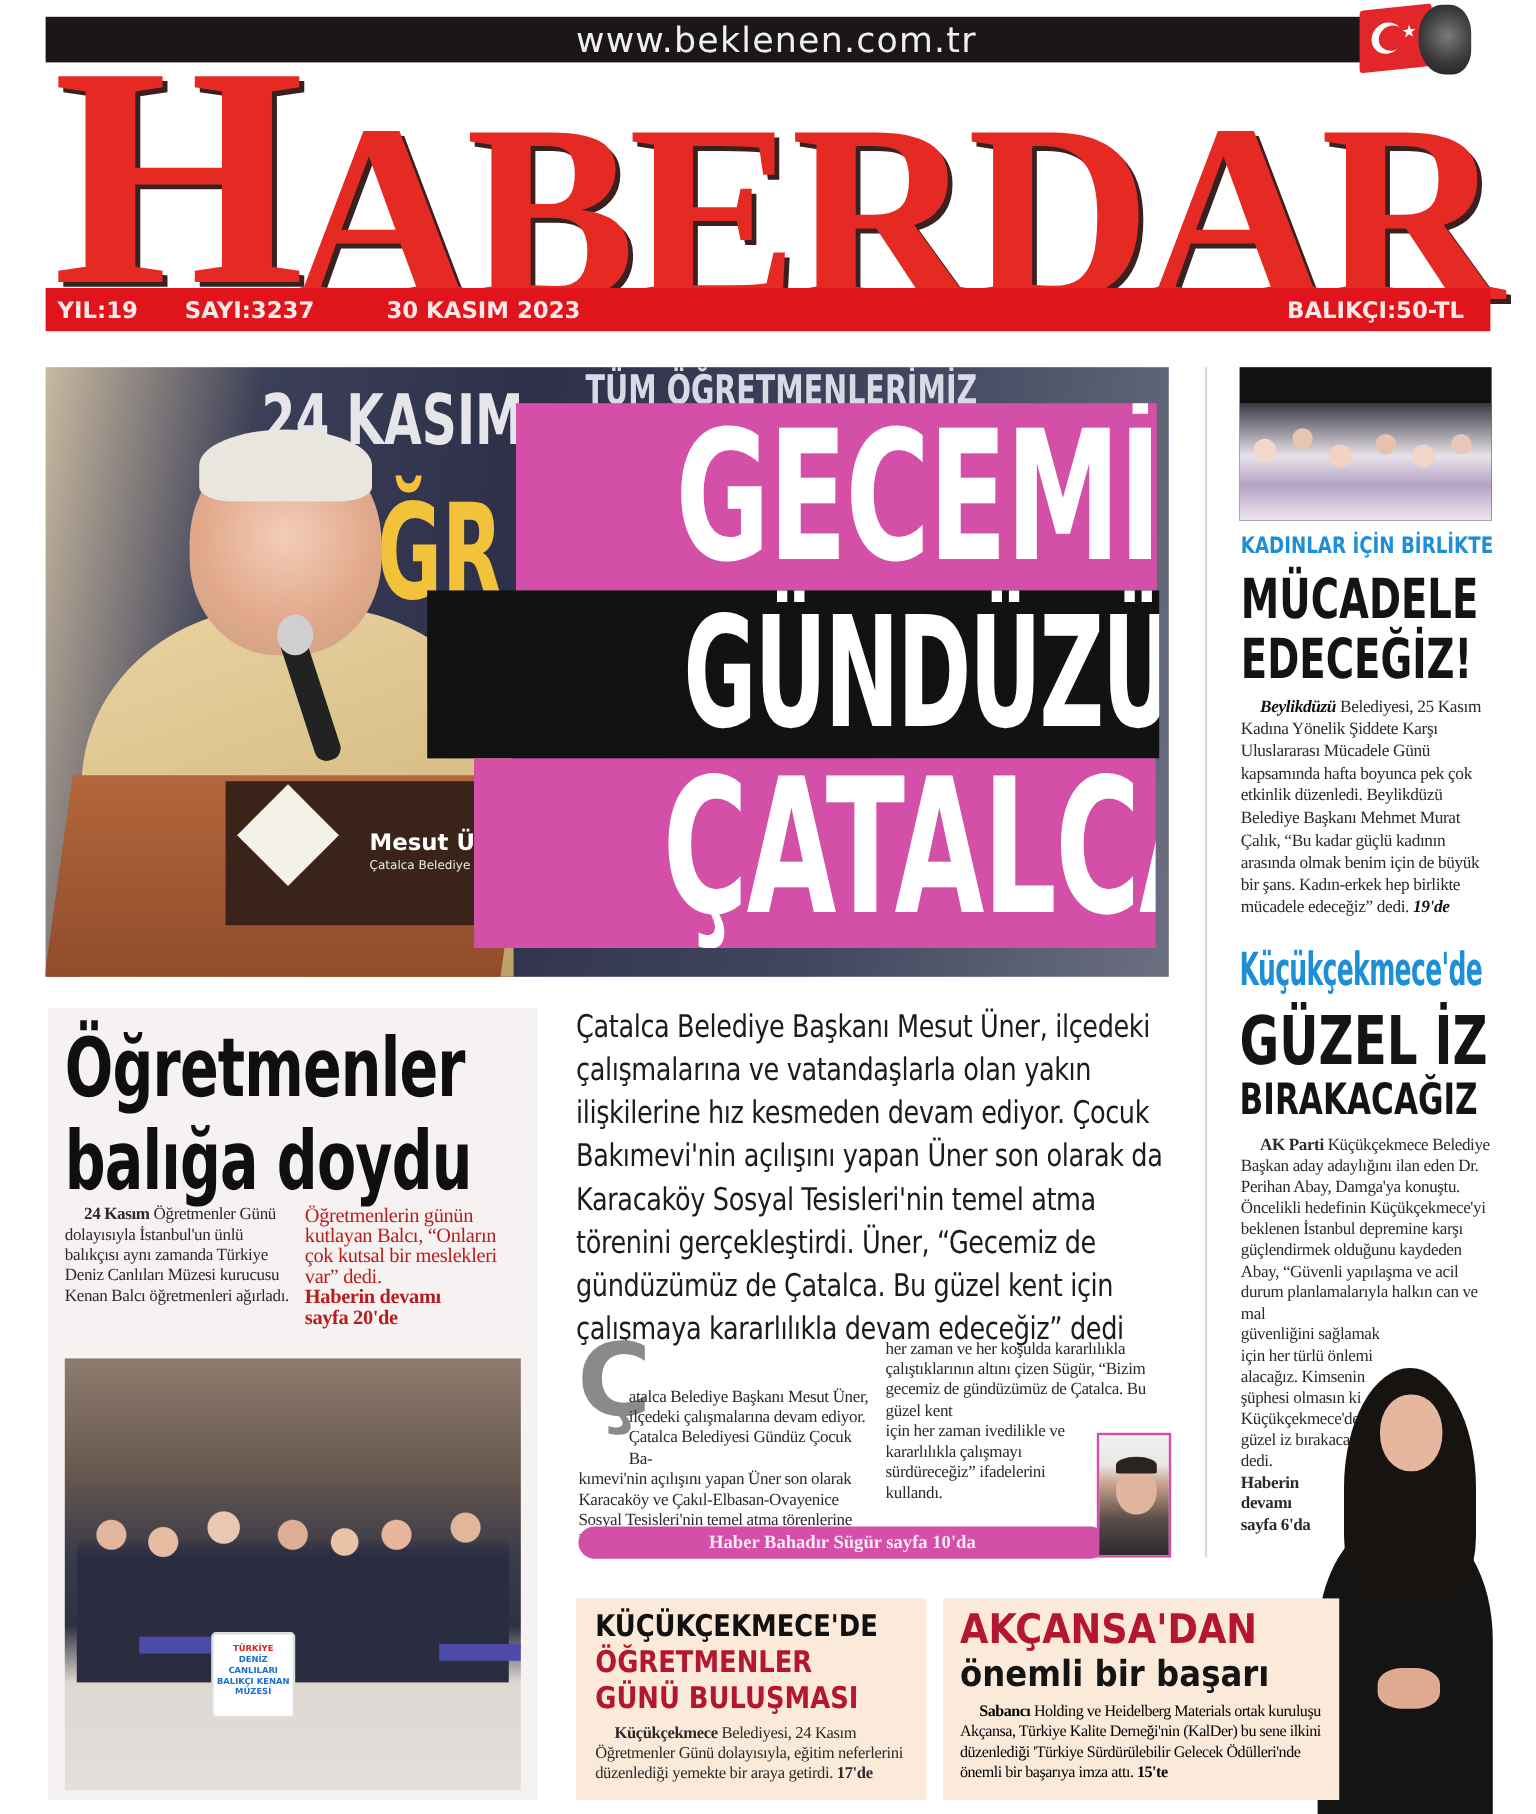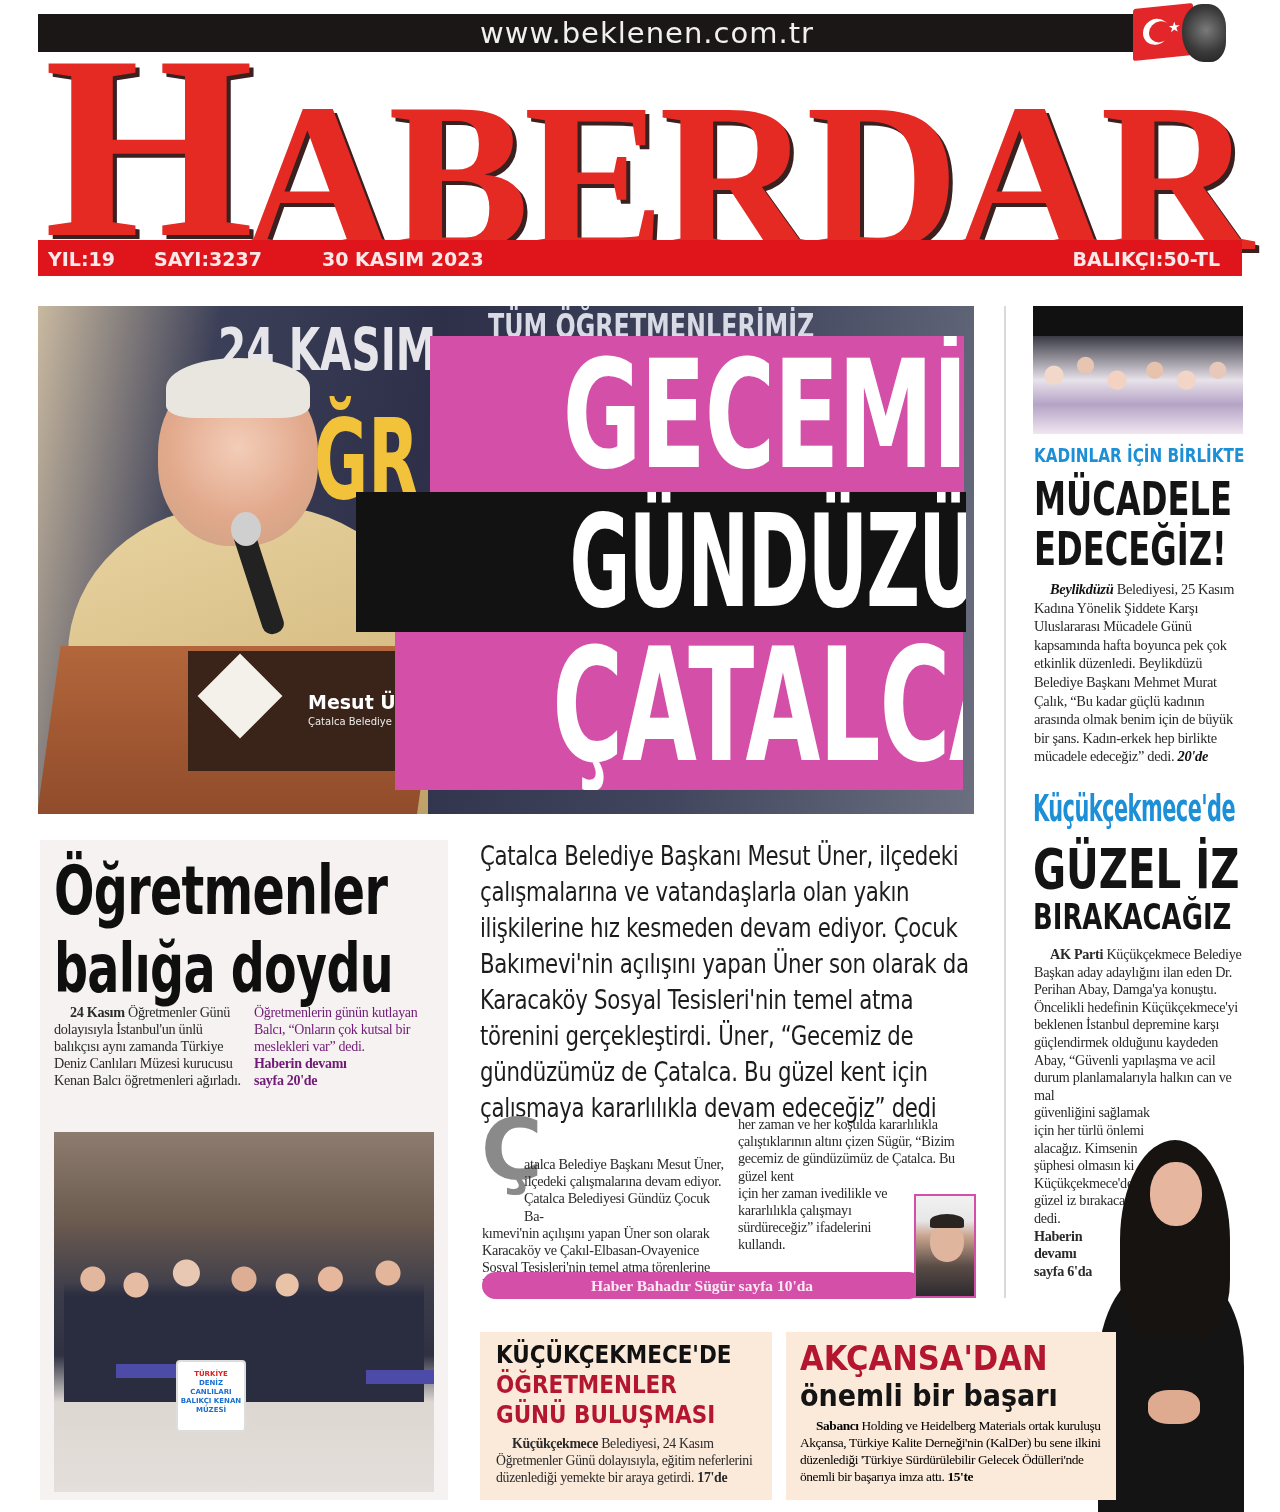--- a/index.html
+++ b/index.html
@@ -73,21 +73,21 @@
   .woman { position: absolute; left: 1098px; top: 1140px; width: 146px; height: 372px; }
   .woman .hair { position: absolute; left: 22px; top: 0; width: 110px; height: 200px; border-radius: 50% 50% 30% 30%; background: #161311; }
   .woman .face { position: absolute; left: 52px; top: 22px; width: 52px; height: 64px; border-radius: 48%; background: #e6b79e; }
   .woman .jacket { position: absolute; left: 0; top: 130px; width: 146px; height: 242px; border-radius: 40% 40% 0 0; background: #141414; }
   .woman .hands { position: absolute; left: 50px; top: 250px; width: 52px; height: 34px; border-radius: 40%; background: #deaa90; }
 
   
   .ls-bg { position: absolute; left: 40px; top: 840px; width: 408px; height: 660px; background: #f5f2f1; }
   .ls-title { position: absolute; left: 54px; top: 852px; font-family: "DejaVu Sans", sans-serif; font-weight: bold; font-size: 68px; line-height: 78px; color: #0f0f0f; transform: scaleX(0.7); transform-origin: left top; white-space: nowrap; letter-spacing: -1px; }
   .ls-col1 { position: absolute; left: 54px; top: 1004px; width: 188px; font-size: 14.2px; line-height: 17px; color: #2a2a2a; letter-spacing: -0.3px; }
-  .ls-col2 { position: absolute; left: 254px; top: 1004px; width: 180px; font-size: 14px; line-height: 17px; color: #701a75; letter-spacing: -0.3px; }
+  .ls-col2 { position: absolute; left: 254px; top: 1004px; width: 180px; font-size: 17px; line-height: 17px; color: #b91c1c; letter-spacing: -0.3px; }
   .ls-photo { position: absolute; left: 54px; top: 1132px; width: 380px; height: 360px; overflow: hidden;
     background: linear-gradient(180deg, #8d7c6e 0%, #6b5a4f 25%, #3b3c4a 45%, #2f3142 62%, #ddd7d2 75%, #e4dfda 100%); }
   .ls-photo .people { position: absolute; left: 10px; top: 120px; width: 360px; height: 150px; background:
       radial-gradient(circle at 8% 18%, #e3b79d 0 12px, transparent 13px),
       radial-gradient(circle at 20% 22%, #e6bda3 0 12px, transparent 13px),
       radial-gradient(circle at 34% 14%, #e8c8b2 0 13px, transparent 14px),
       radial-gradient(circle at 50% 18%, #deae94 0 12px, transparent 13px),
       radial-gradient(circle at 62% 22%, #e9c3a8 0 11px, transparent 12px),
       radial-gradient(circle at 74% 18%, #e6b79c 0 12px, transparent 13px),
       radial-gradient(circle at 90% 14%, #e3b69c 0 12px, transparent 13px),
@@ -189,21 +189,21 @@
 
 <aside>
   <div class="rc-photo">
     <div class="crowd"></div>
   </div>
   <div class="rc-kicker">KADINLAR İÇİN BİRLİKTE</div>
   <div class="rc-title">
     <div>MÜCADELE</div>
     <div>EDECEĞİZ!</div>
   </div>
-  <p class="rc-body"><span class="indent"></span><b>Beylikdüzü</b> <span>Belediyesi, 25 Kasım Kadına Yönelik Şiddete Karşı Uluslararası Mücadele Günü kapsamında hafta boyunca pek çok etkinlik düzenledi. Beylikdüzü Belediye Başkanı Mehmet Murat Çalık, “Bu kadar güçlü kadının arasında olmak benim için de büyük bir şans. Kadın-erkek hep birlikte mücadele edeceğiz” dedi.</span> <b>20'de</b></p>
+  <p class="rc-body"><span class="indent"></span><b>Beylikdüzü</b> <span>Belediyesi, 25 Kasım Kadına Yönelik Şiddete Karşı Uluslararası Mücadele Günü kapsamında hafta boyunca pek çok etkinlik düzenledi. Beylikdüzü Belediye Başkanı Mehmet Murat Çalık, “Bu kadar güçlü kadının arasında olmak benim için de büyük bir şans. Kadın-erkek hep birlikte mücadele edeceğiz” dedi.</span> <b>19'de</b></p>
 
   <div class="rc2-kicker">Küçükçekmece'de</div>
   <div class="rc2-title1">GÜZEL İZ</div>
   <div class="rc2-title2">BIRAKACAĞIZ</div>
   <div class="rc2-body">
     <span class="indent"></span><b>AK Parti</b> <span>Küçükçekmece Belediye Başkan aday adaylığını ilan eden Dr. Perihan Abay, Damga'ya konuştu. Öncelikli hedefinin Küçükçekmece'yi beklenen İstanbul depremine karşı güçlendirmek olduğunu kaydeden Abay, “Güvenli yapılaşma ve acil durum planlamalarıyla halkın can ve mal</span>
     <span class="narrow"><span>güvenliğini sağlamak için her türlü önlemi alacağız. Kimsenin şüphesi olmasın ki Küçükçekmece'de güzel iz bırakacağız” dedi.</span><br><b>Haberin</b><br><b>devamı</b><br><b>sayfa 6'da</b></span>
   </div>
   <div class="woman">
     <div class="jacket"></div>

